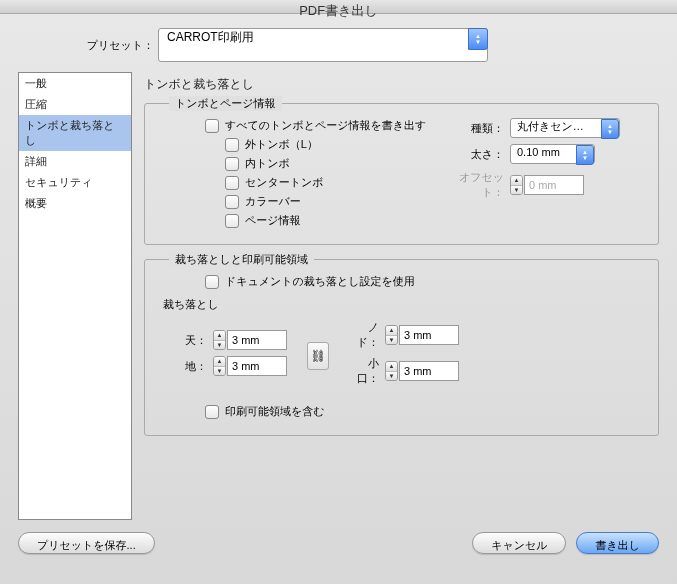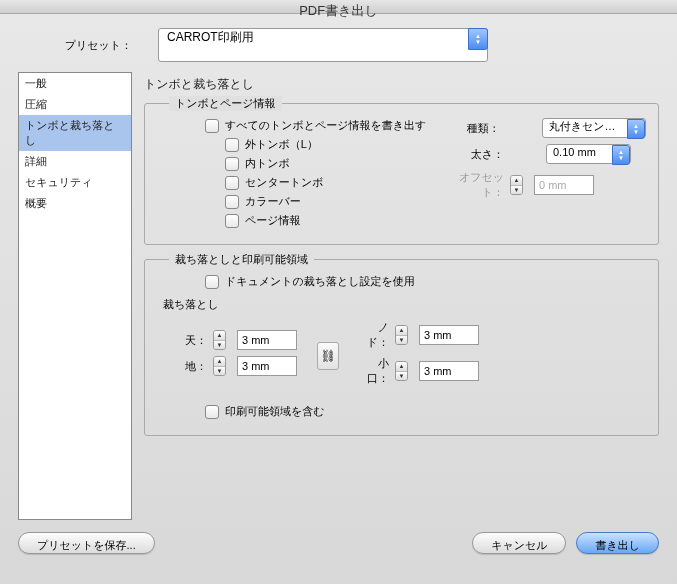--- a/index.html
+++ b/index.html
@@ -18,21 +18,21 @@
   line-height: 22px;
   font-size: 13px;
   color: #333;
   border-bottom: 1px solid #aaa;
 }
 .top-row {
   padding: 14px 18px 10px 18px;
   display: flex;
   align-items: center;
 }
-.preset-label { width: 140px; text-align: right; padding-right: 26px; }
+.preset-label { width: 140px; text-align: right; padding-right: 4px; }
 .preset-select-wrap {
   position: relative;
   flex: 1;
   max-width: 330px;
 }
 .preset-select {
   width: 100%;
   height: 34px;
   border: 1px solid #9a9a9a;
   border-radius: 3px;
@@ -131,28 +131,27 @@
   position: relative;
   width: 110px;
   height: 20px;
   border: 1px solid #999;
   border-radius: 3px;
   background: #fff;
   display: flex;
   align-items: center;
   padding: 0 22px 4px 6px;
   font-size: 11px;
-  margin-left: 36px;
 }
 .mini-select .select-arrows { height: 20px; width: 18px; }
 .mini-select.narrow { width: 85px; }
 .stepper {
   display: flex;
   align-items: center;
-  gap: 11px;
+  gap: 1px;
 }
 .stepper-box {
   display: flex;
   flex-direction: column;
   width: 13px;
   height: 20px;
   border: 1px solid #999;
   border-radius: 3px;
   overflow: hidden;
 }

